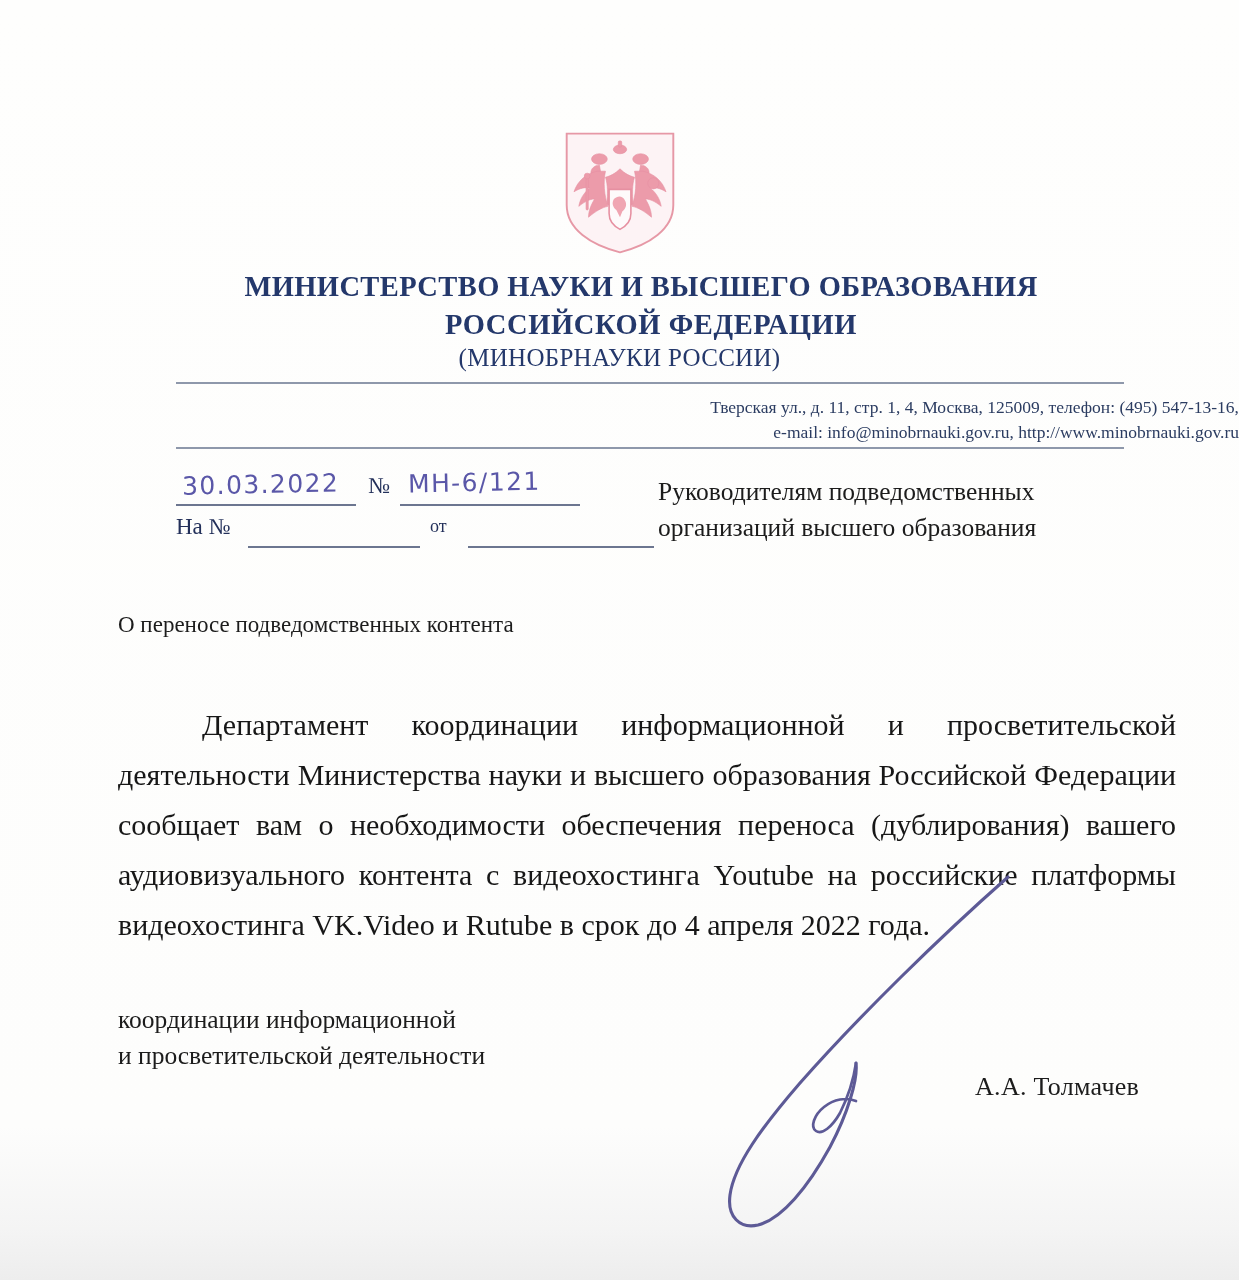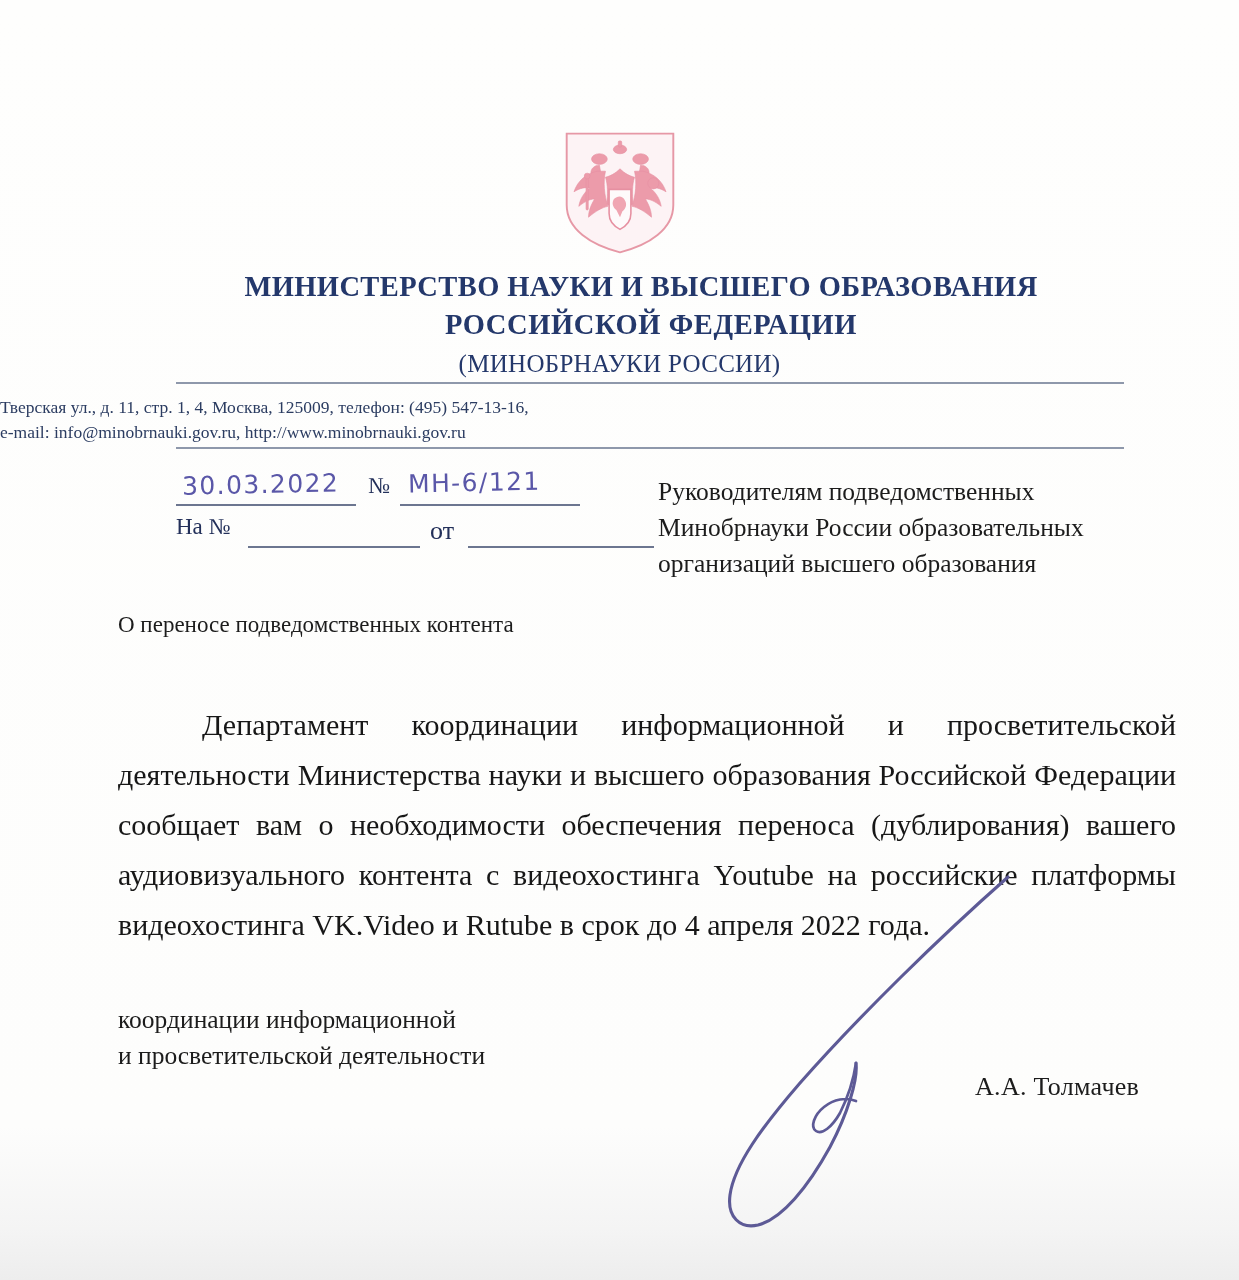--- a/index.html
+++ b/index.html
@@ -55,41 +55,40 @@
     line-height: 1.33;
     margin-left: 43px;
   }
   .ministry-line.l2 {
     letter-spacing: 0.6px;
     padding-left: 20px;
   }
   .ministry-short {
     color: #24386b;
     font-size: 25px;
-    margin-top: 6px;
     letter-spacing: 0.3px;
   }
 
   
   .rule {
     position: absolute;
     left: 176px;
     width: 948px;
     height: 2px;
     background: #8e98ab;
   }
   .rule.top { top: 382px; }
   .rule.bottom { top: 447px; }
 
   .contacts {
     position: absolute;
     left: 0;
     right: 0;
     top: 395px;
-    text-align: left;
+    text-align: right;
     color: #2b3c61;
     font-size: 17.5px;
     line-height: 1.42;
   }
 
   
   .ref-block {
     position: absolute;
     left: 176px;
     top: 470px;
@@ -142,21 +141,21 @@
     left: 0;
     top: 0;
     font-size: 23px;
     color: #23305a;
   }
   .ul-na { left: 72px; top: 32px; width: 172px; }
   .ot-label {
     position: absolute;
     left: 254px;
     top: 2px;
-    font-size: 26px;
+    font-size: 18px;
     color: #23305a;
   }
   .ul-ot { left: 292px; top: 32px; width: 186px; }
 
   
   .addressee {
     position: absolute;
     left: 658px;
     top: 474px;
     width: 520px;
@@ -272,21 +271,20 @@
     <div class="ref-row-2">
       <span class="na-label">На №</span>
       <span class="ul ul-na"></span>
       <span class="ot-label">от</span>
       <span class="ul ul-ot"></span>
     </div>
   </div>
 
   <div class="addressee">
     <div>Руководителям подведомственных</div>
-    <div>Минобрнауки России образовательных</div>
     <div>организаций высшего образования</div>
   </div>
 
   <div class="subject">О переносе подведомственных контента</div>
 
   <div class="body-text">Департамент координации информационной и просветительской деятельности Министерства науки и высшего образования Российской Федерации сообщает вам о необходимости обеспечения переноса (дублирования) вашего аудиовизуального контента с видеохостинга Youtube на российские платформы видеохостинга VK.Video и Rutube в срок до 4 апреля 2022 года.</div>
 
   <div class="sig-title">
     <div>координации информационной</div>
     <div>и просветительской деятельности</div>

